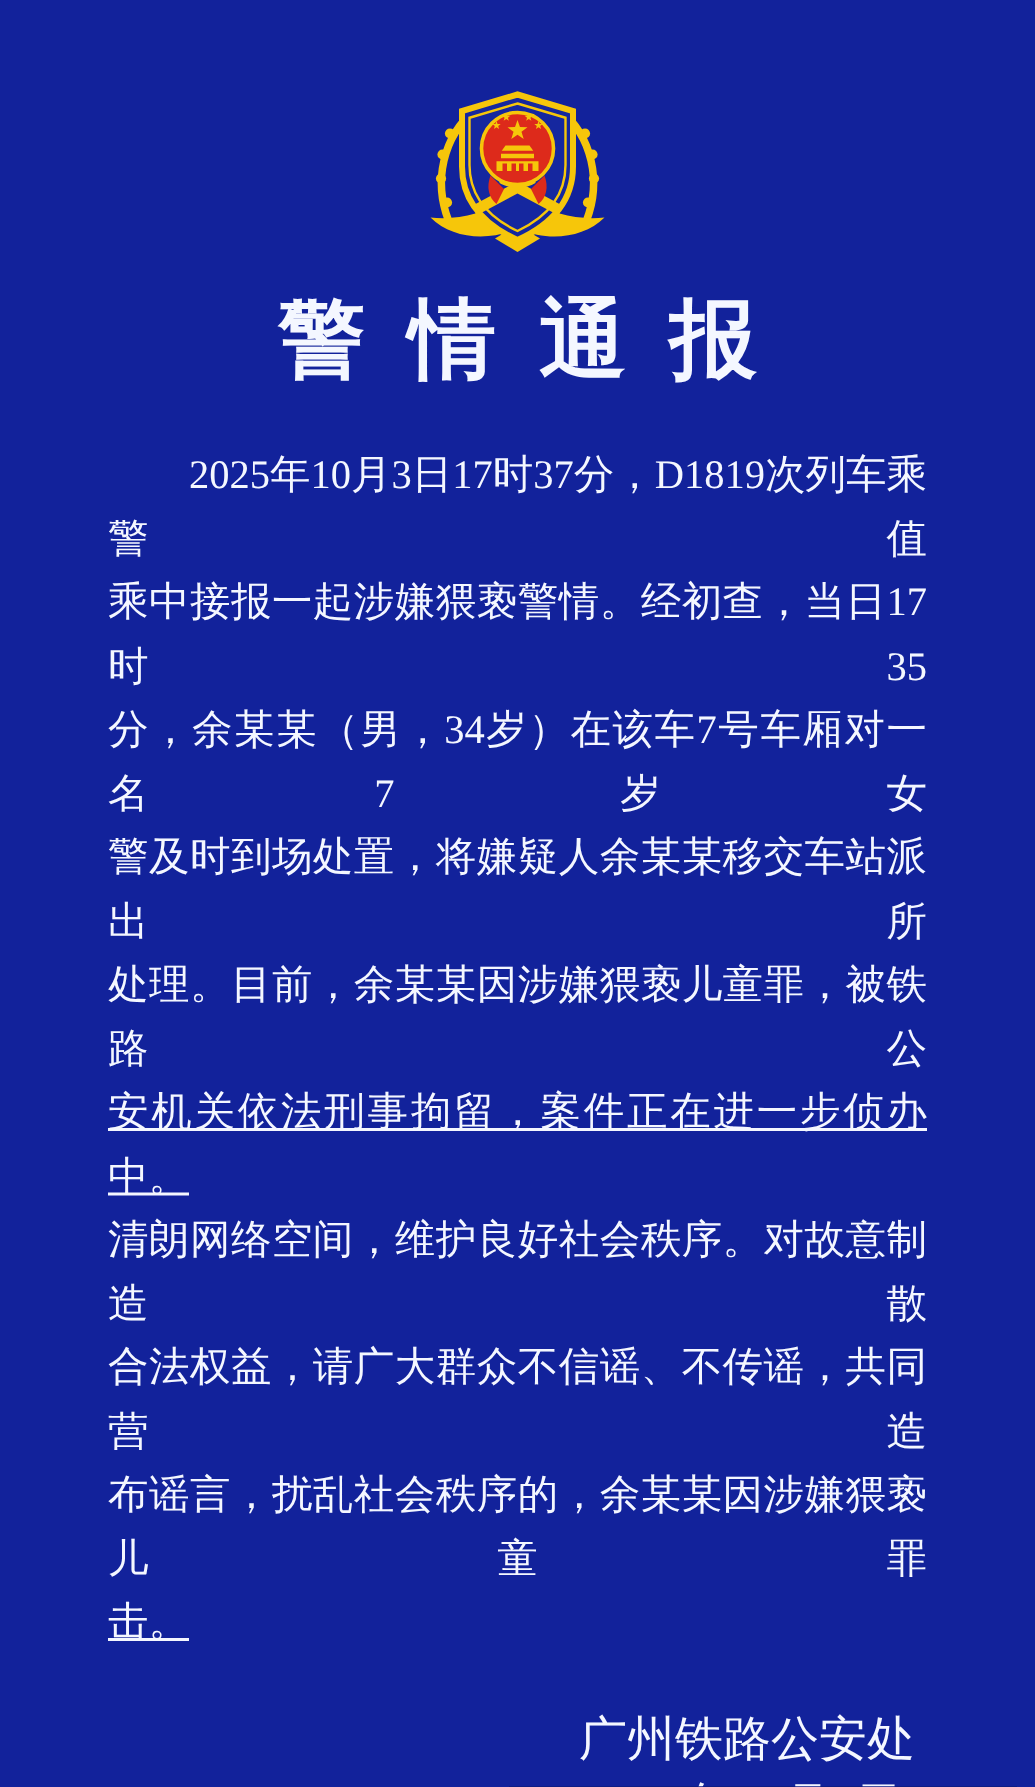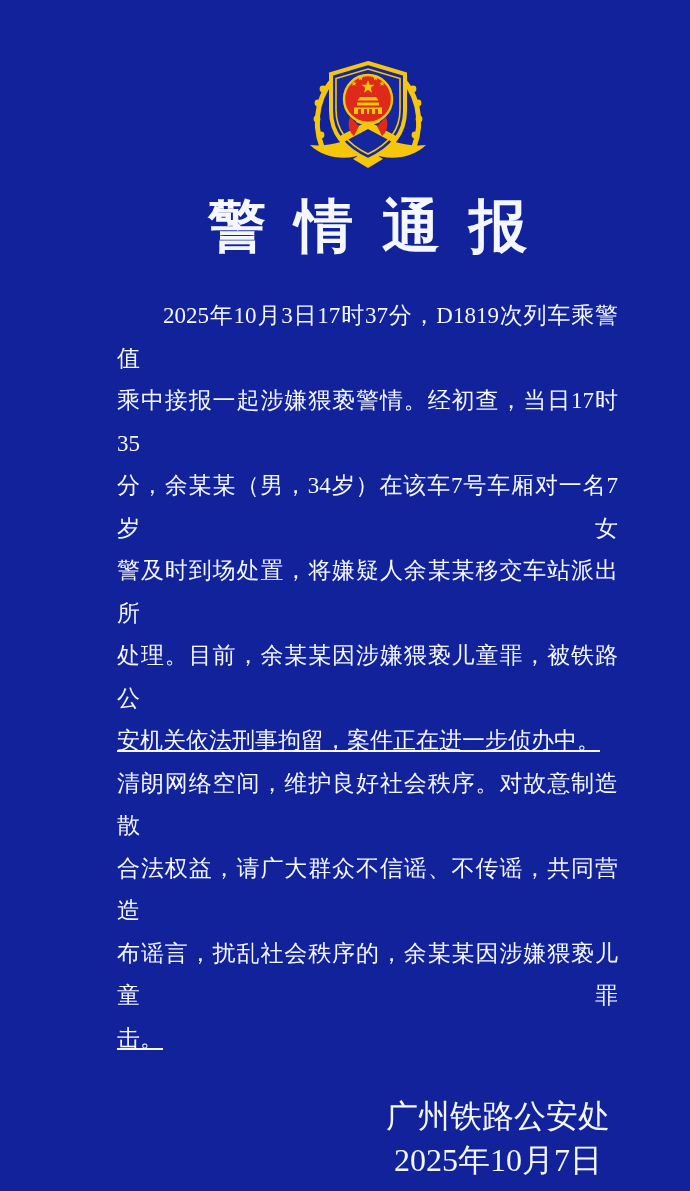--- a/index.html
+++ b/index.html
@@ -13,42 +13,41 @@
   html, body { background: #0d1a75; }
   .poster {
     position: relative;
     width: 690px;
     height: 1191px;
     margin: 0 auto;
     background: var(--background, #12229B);
     color: var(--text, #F4F7FF);
     font-family: "Liberation Serif", "DejaVu Serif", serif;
     overflow: hidden;
-    padding-left: 45px;
   }
   .emblem {
     display: block;
     margin: 55px auto 0;
     width: 124px;
     height: 114px;
   }
   .title {
     margin-top: 22px;
     text-align: center;
     font-size: 58px;
     line-height: 72px;
     font-weight: bold;
     letter-spacing: 0.5em;
     text-indent: 0.5em;
     color: var(--text, #F4F7FF);
     white-space: nowrap;
   }
   .body {
     margin: 32px 72px 0;
-    font-size: 23px;
+    font-size: 27px;
     line-height: 42.5px;
   }
   .line {
     text-align: justify;
     text-align-last: justify;
     min-height: 42.5px;
   }
   .line.indent { text-indent: 2em; }
   .line.para-end { text-align-last: left; text-decoration: underline; }
   .signature {

